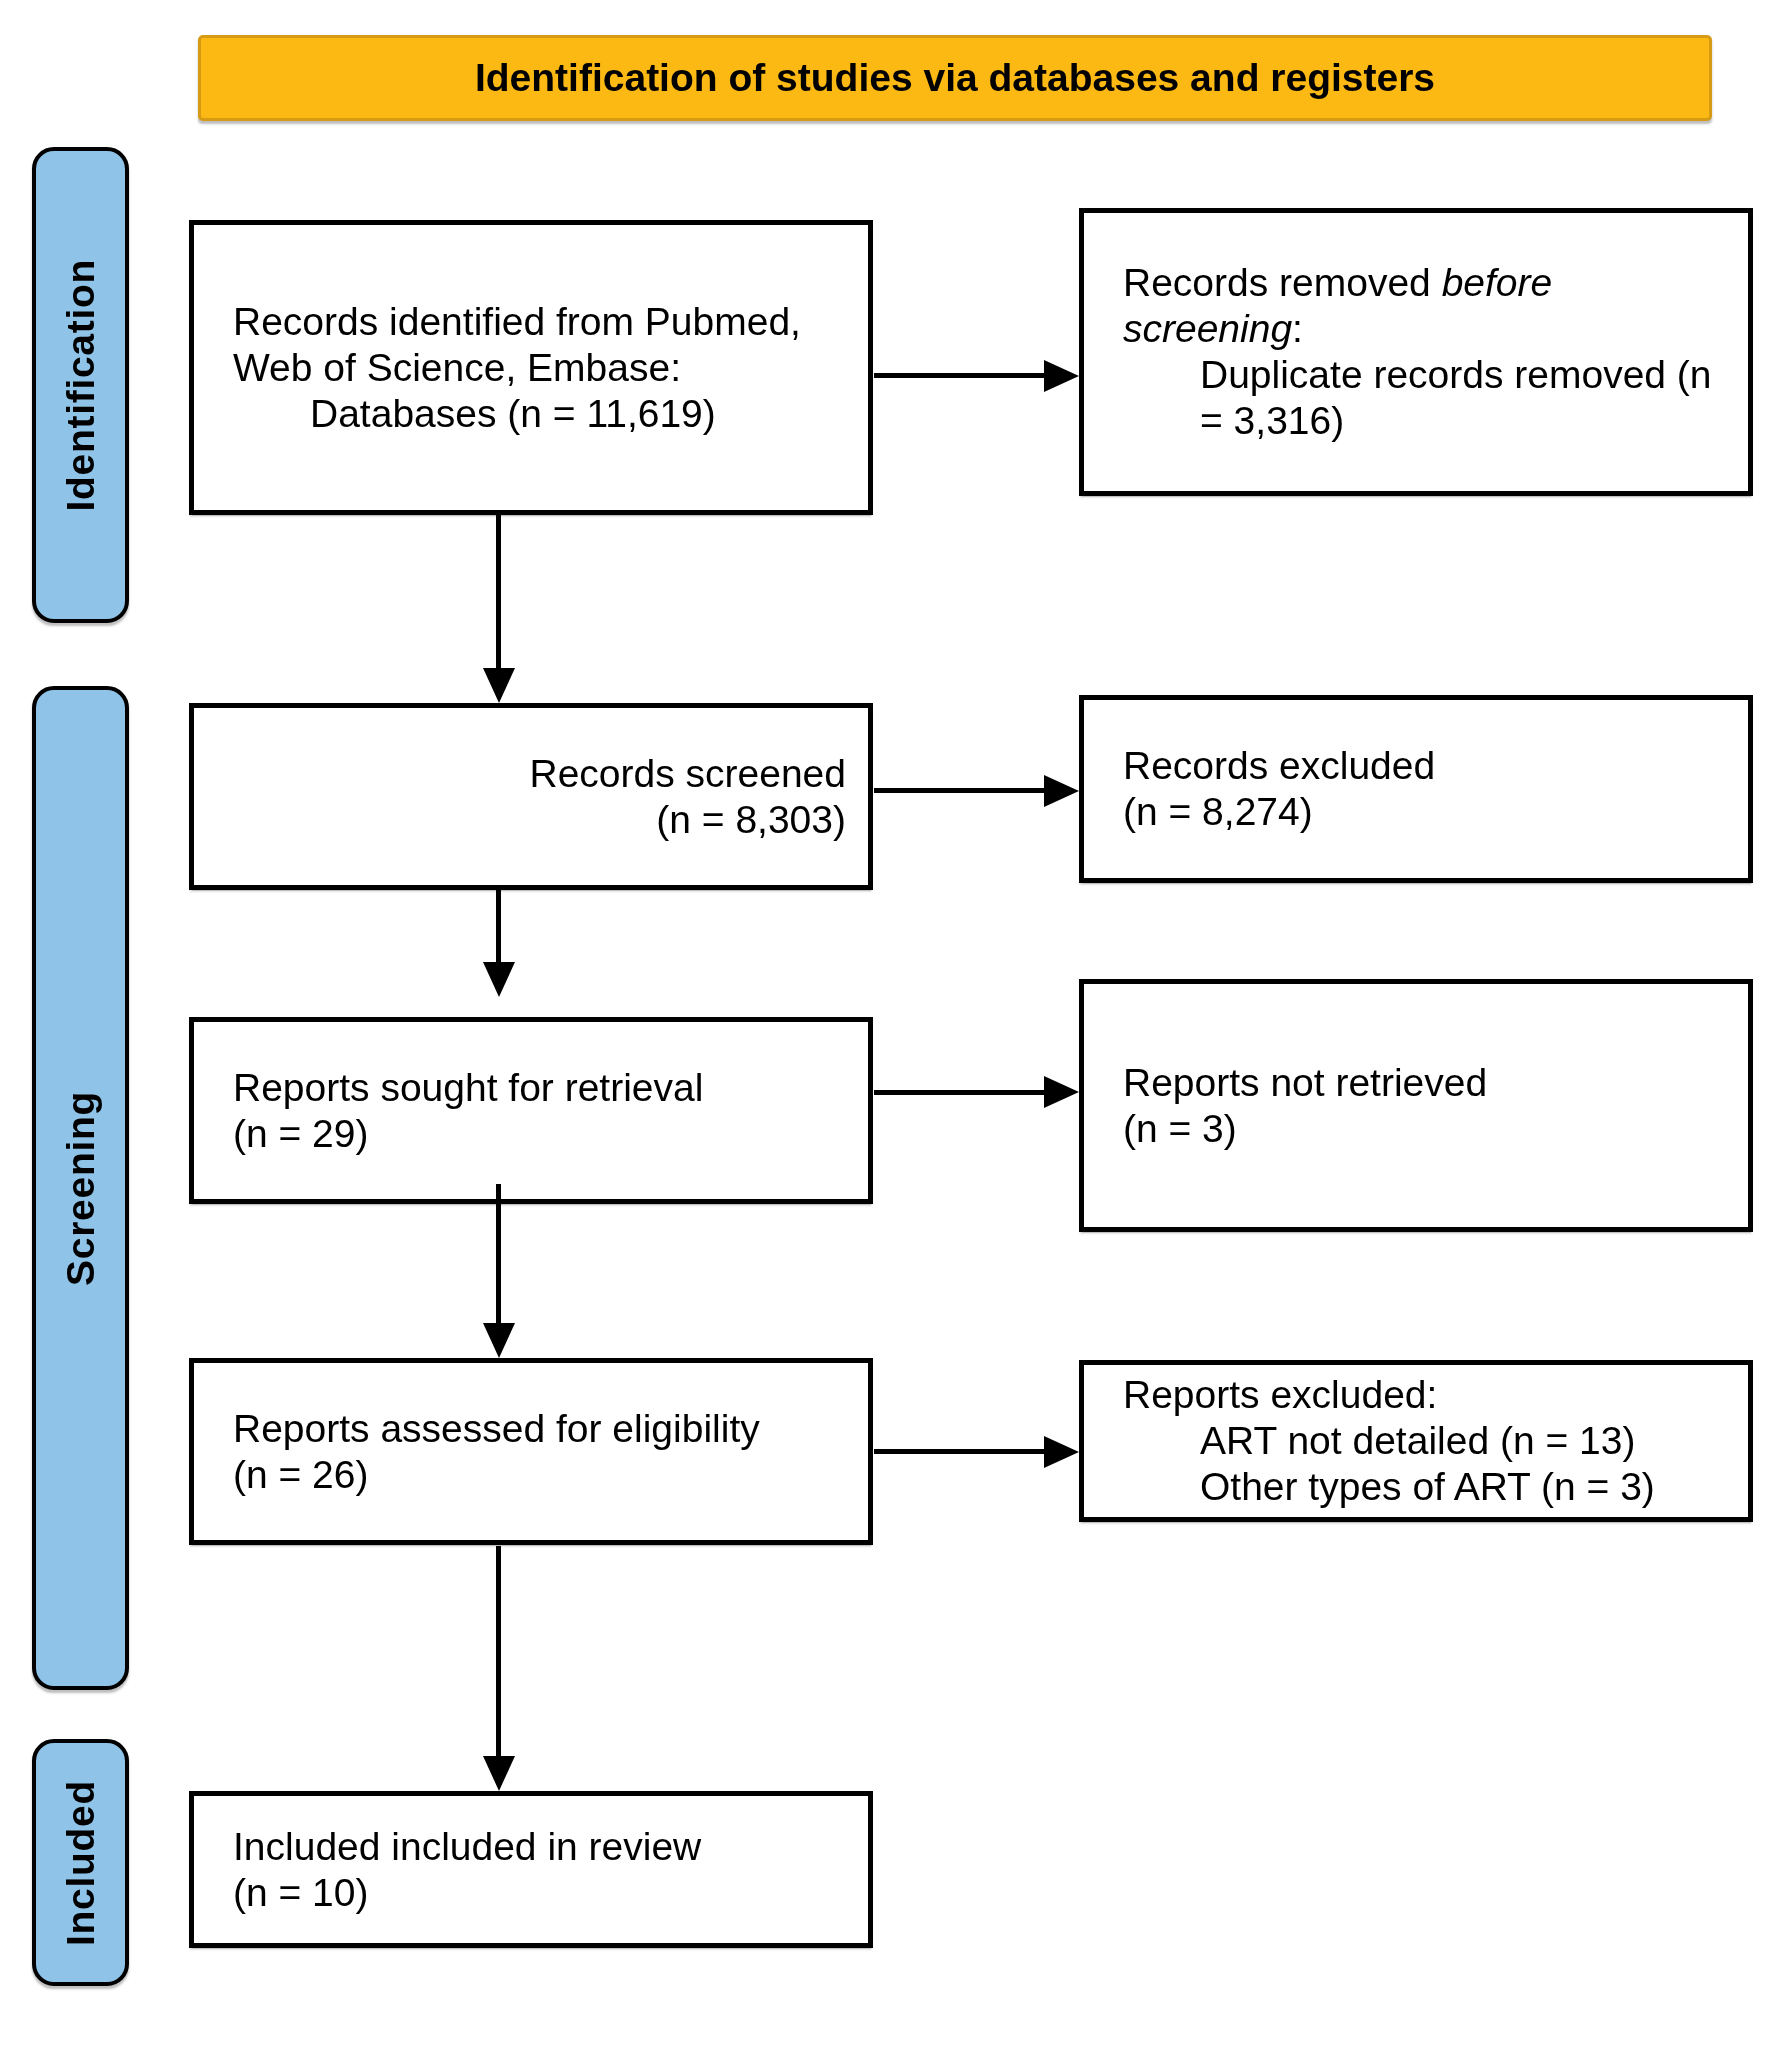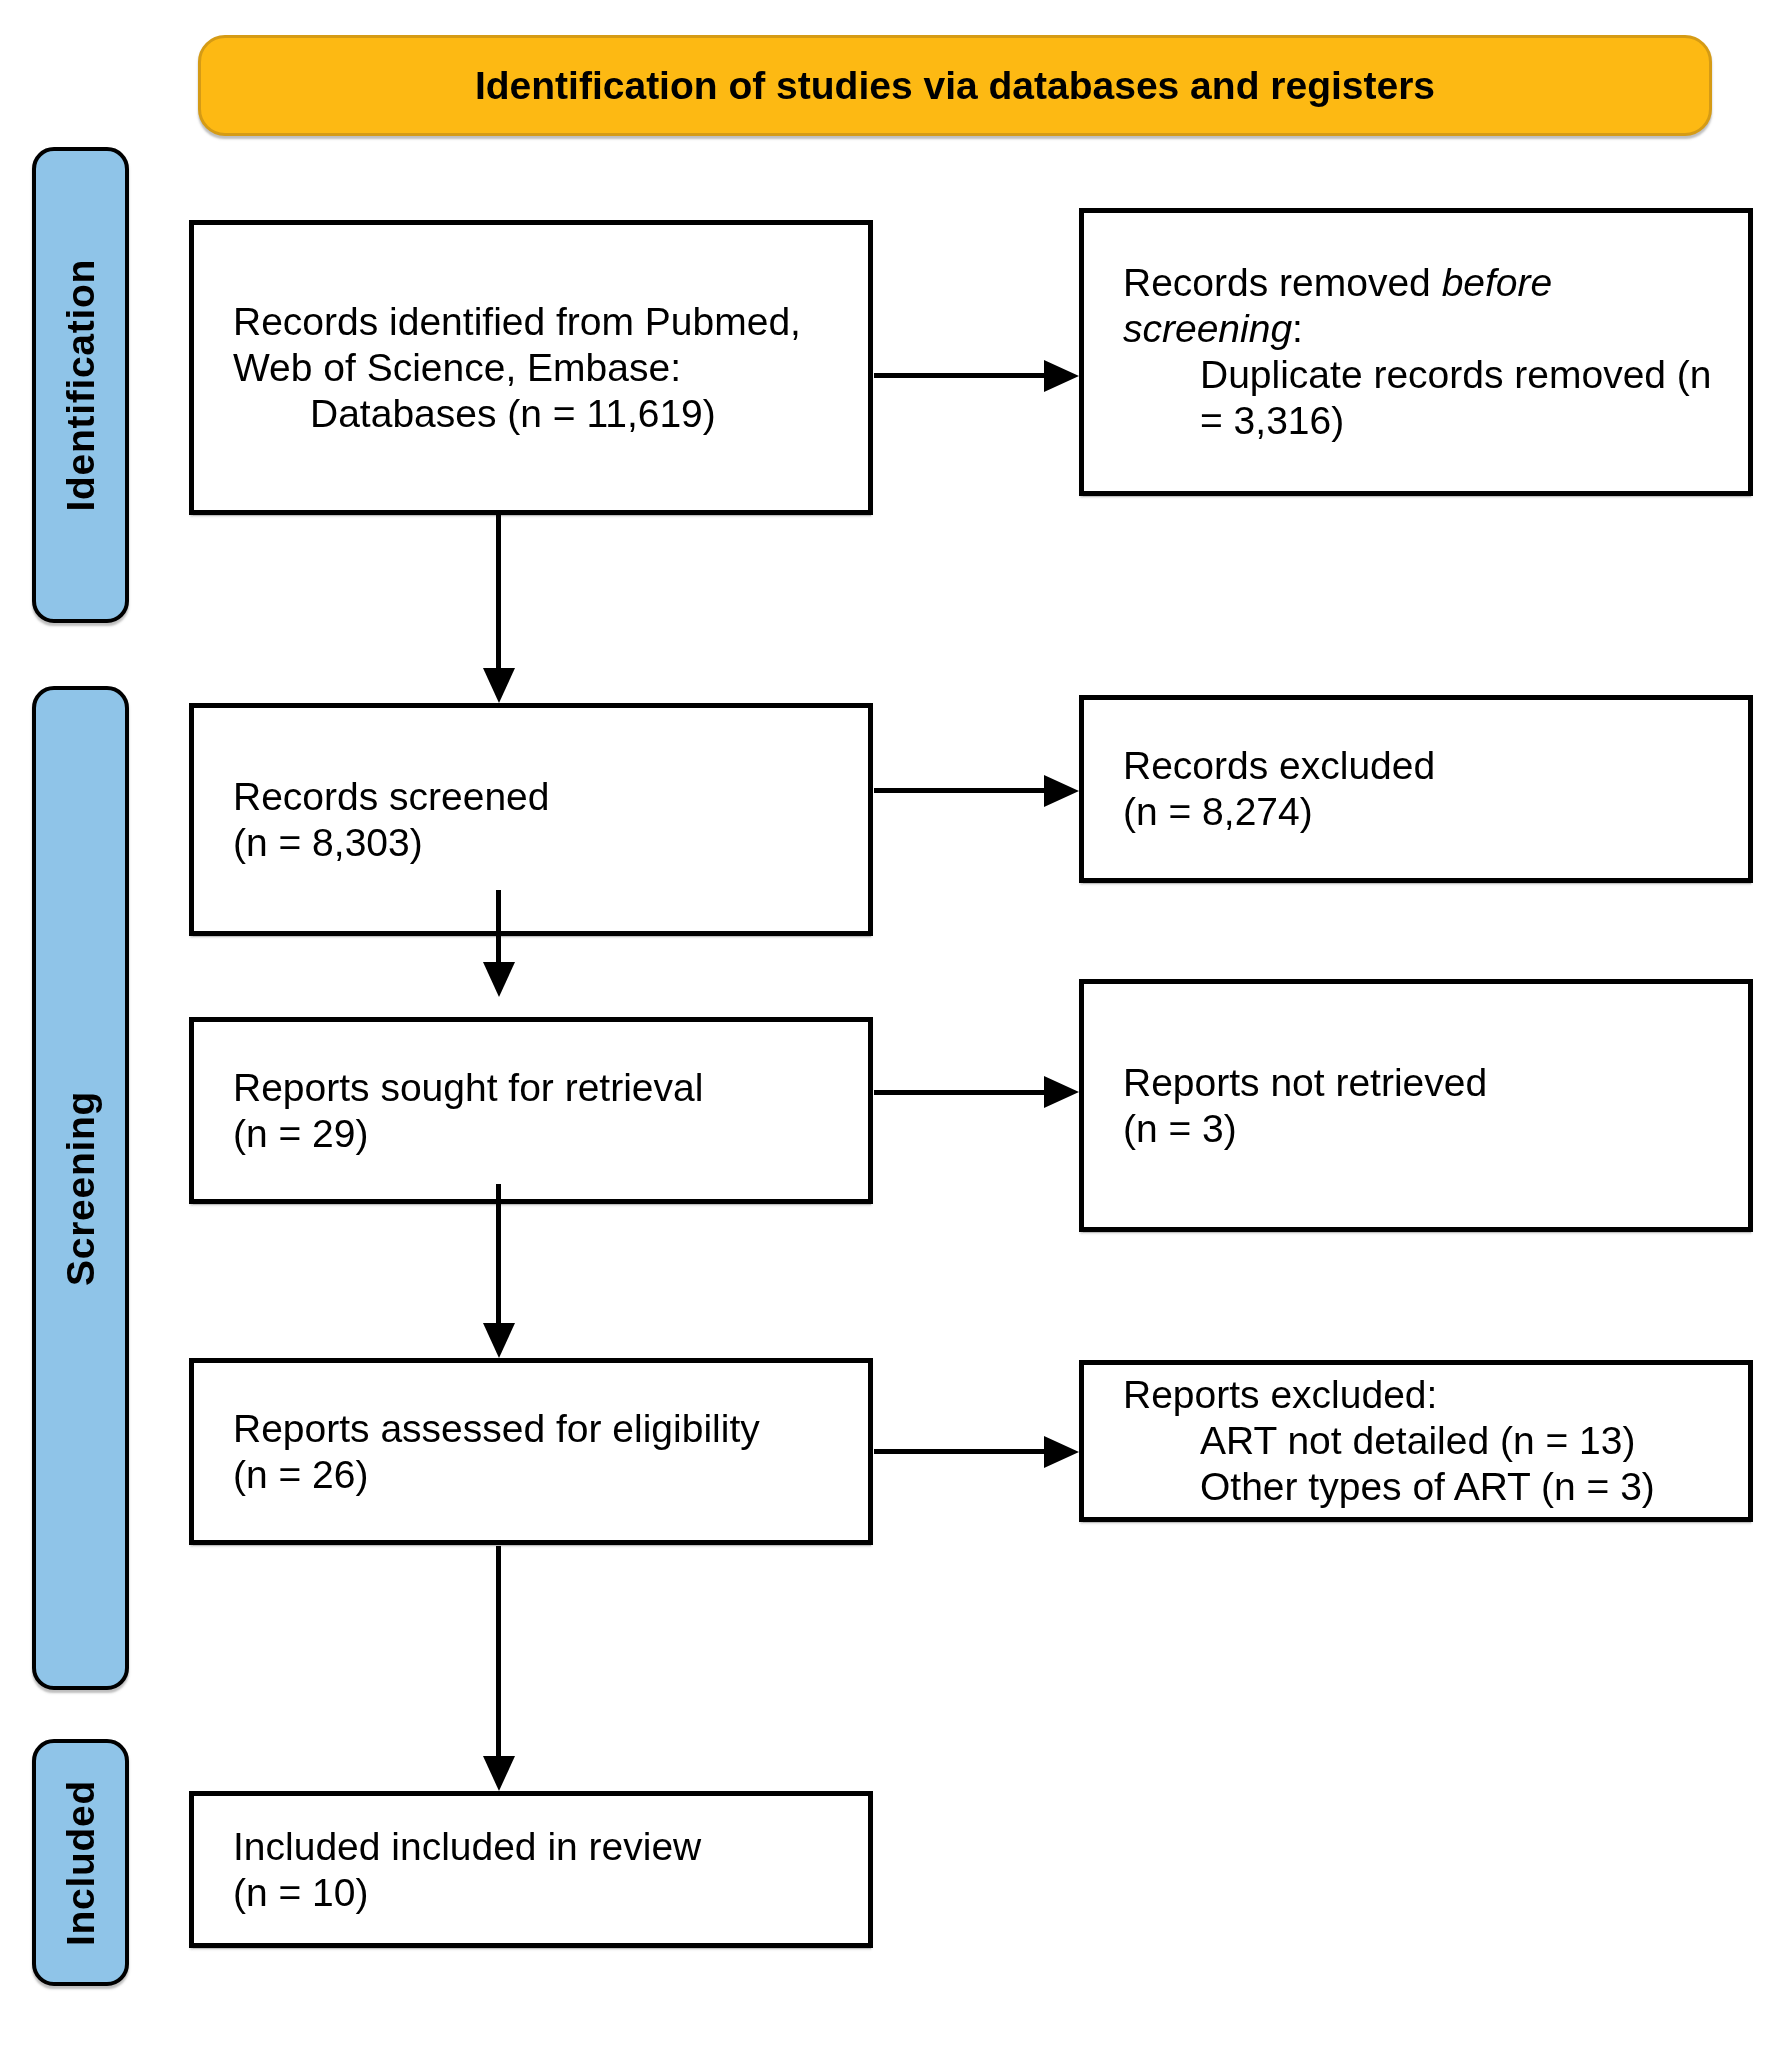--- a/index.html
+++ b/index.html
@@ -8,24 +8,24 @@
     --stage-fill:#8FC4E8;
     --ink:#000000;
   }
   html,body{margin:0;padding:0;background:#ffffff;}
   body{font-family:"Liberation Sans","DejaVu Sans",sans-serif;color:var(--ink);}
   #canvas{
     position:relative;width:1791px;height:2046px;background:#ffffff;overflow:hidden;
   }
   
   .banner{
-    position:absolute;left:198px;top:35px;width:1514px;height:101px;
+    position:absolute;left:198px;top:35px;width:1514px;height:86px;
     background:var(--banner-fill);
     border:3.7px solid var(--banner-border);
-    border-radius:27px;
+    border-radius:5px;
     box-sizing:border-box;
     display:flex;align-items:center;justify-content:center;
     font-size:39px;font-weight:bold;
     box-shadow:0 2.9px 2.2px -0.7px rgba(110,110,110,.45);
   }
   
   .stage{
     position:absolute;left:32px;width:97px;
     background:var(--stage-fill);
     border:4.4px solid var(--ink);
@@ -53,21 +53,21 @@
     padding:7.3px 22px 7.3px 39px;
     font-size:39px;line-height:46px;
     box-shadow:0 2.9px 2.2px -0.7px rgba(110,110,110,.45);
   }
   .fbox .line{white-space:nowrap;}
   .fbox .line.indent{margin-left:77px;}
   .col-left{left:189px;width:684px;}
   .col-right{left:1079px;width:674px;}
   #box-records-identified{top:220px;height:295px;}
   #box-records-removed{top:208px;height:288px;}
-  #box-records-screened{top:703px;height:233px;}
+  #box-records-screened{top:703px;height:187px;text-align:right;}
   #box-records-excluded{top:695px;height:188px;}
   #box-reports-sought{top:1017px;height:187px;}
   #box-reports-not-retrieved{top:979px;height:253px;}
   #box-reports-assessed{top:1358px;height:187px;}
   #box-reports-excluded{top:1360px;height:162px;}
   #box-reports-included{top:1791px;height:157px;}
   
   .shaft-v{position:absolute;width:5.1px;background:var(--ink);left:496px;}
   .head-v{
     position:absolute;left:483px;width:0;height:0;

